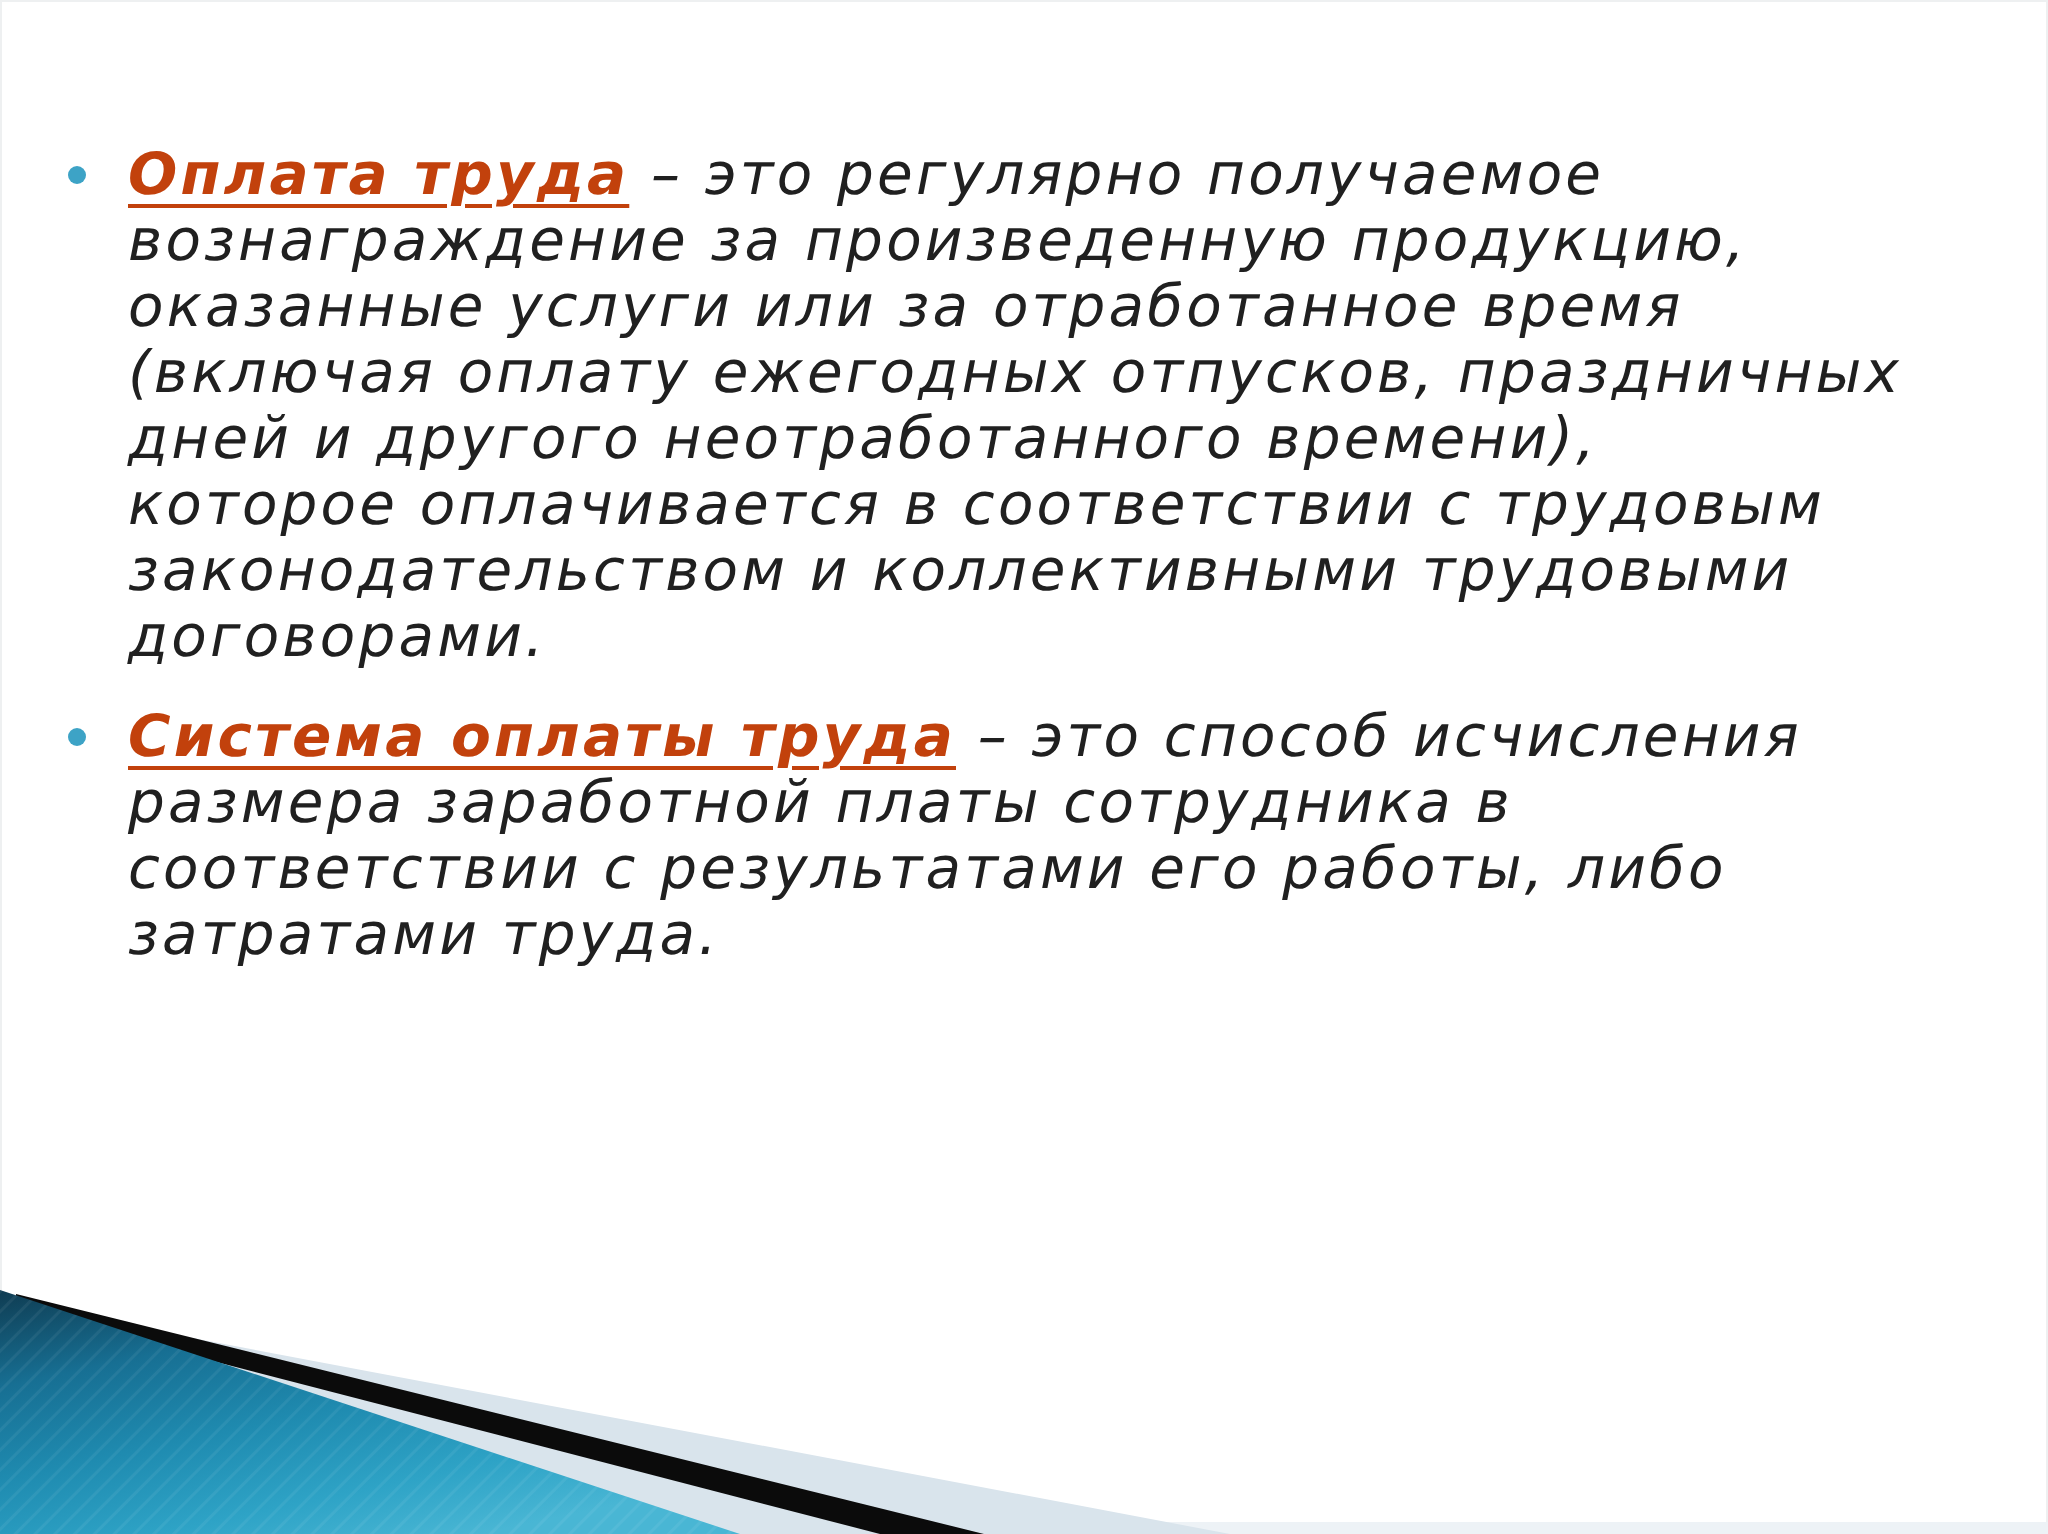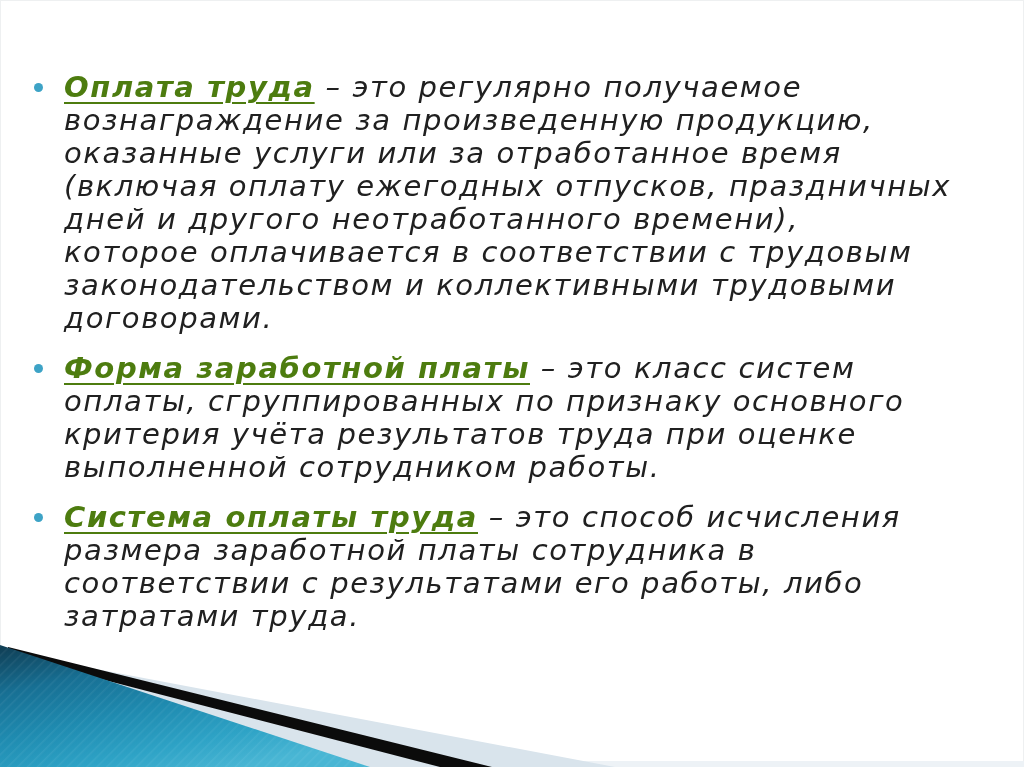--- a/index.html
+++ b/index.html
@@ -43,21 +43,21 @@
     left: 4px;
     top: 12px;
     width: 9px;
     height: 9px;
     border-radius: 50%;
     background: #3da3c6;
   }
   .term {
     font-weight: bold;
     font-style: italic;
-    color: #4d7c0f;
+    color: #c2410c;
     text-decoration: underline;
     text-decoration-thickness: 2px;
     text-underline-offset: 5px;
   }
   .after {
     white-space: pre;
     font-style: italic;
   }
   .ribbon {
     position: absolute;
@@ -78,26 +78,20 @@
       <span class="marker"></span><span class="term">Оплата труда</span><span class="after"> – это регулярно получаемое
 вознаграждение за произведенную продукцию,
 оказанные услуги или за отработанное время
 (включая оплату ежегодных отпусков, праздничных
 дней и другого неотработанного времени),
 которое оплачивается в соответствии с трудовым
 законодательством и коллективными трудовыми
 договорами.</span>
     </li>
     <li class="bullet">
-      <span class="marker"></span><span class="term">Форма заработной платы</span><span class="after"> – это класс систем
-оплаты, сгруппированных по признаку основного
-критерия учёта результатов труда при оценке
-выполненной сотрудником работы.</span>
-    </li>
-    <li class="bullet">
       <span class="marker"></span><span class="term">Система оплаты труда</span><span class="after"> – это способ исчисления
 размера заработной платы сотрудника в
 соответствии с результатами его работы, либо
 затратами труда.</span>
     </li>
   </ul>
 
   <svg class="ribbon" viewBox="0 0 1024 132" xmlns="http://www.w3.org/2000/svg" aria-hidden="true">
     <defs>
       <linearGradient id="tealGrad" x1="0" y1="0" x2="0.65" y2="1">

